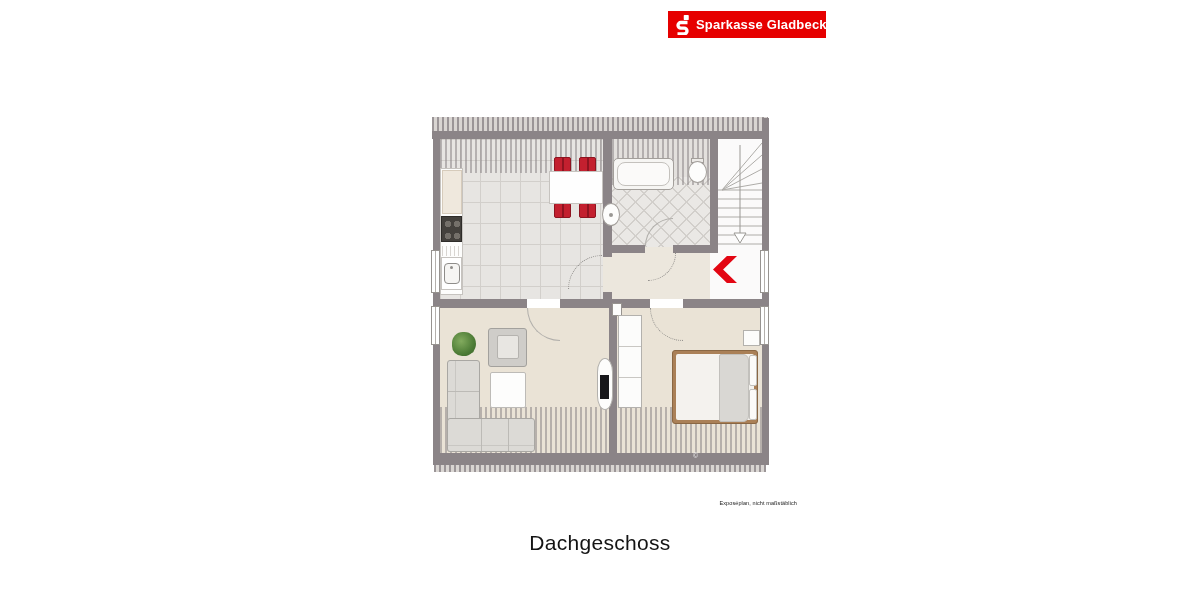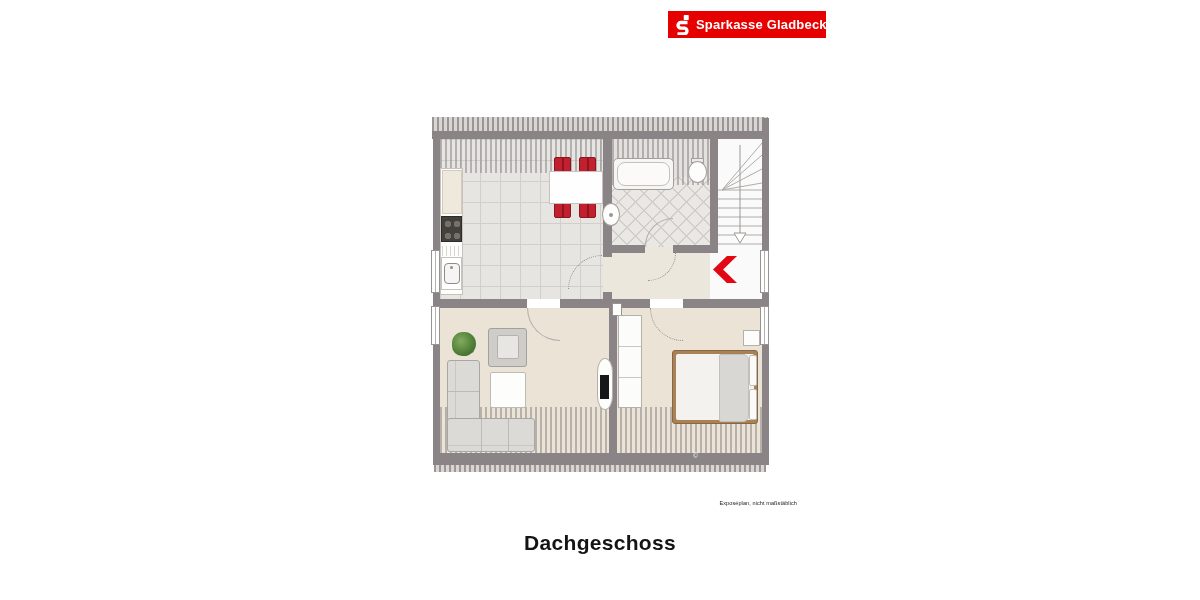--- a/index.html
+++ b/index.html
@@ -90,21 +90,21 @@
   .blanket{background:#d9d7d3;border:1px solid #c2c0bc;border-radius:2px 6px 6px 2px;}
   .pillow{background:#fbfaf8;border:1px solid #c2c0bc;border-radius:2px;}
   .nightstand{background:#fcfcfb;border:1px solid #b3b1ad;}
 
   .watermark{left:263px;top:333px;width:66px;height:10px;z-index:6;display:flex;align-items:center;gap:2px;
     color:rgba(255,255,255,.85);font-size:7px;}
   .watermark .blur{flex:1;height:5px;background:repeating-linear-gradient(90deg,rgba(255,255,255,.8) 0 2px,rgba(255,255,255,.25) 2px 4px);border-radius:1px;}
 
   
   .disclaimer{position:absolute;left:430px;top:500px;width:367px;text-align:right;font-size:5.5px;color:#222;letter-spacing:.1px;}
-  .floor-title{position:absolute;left:0;right:0;top:531px;margin:0;text-align:center;font-size:21px;font-weight:700;color:#141414;letter-spacing:.3px;}
+  .floor-title{position:absolute;left:0;right:0;top:531px;margin:0;text-align:center;font-size:21px;font-weight:400;color:#141414;letter-spacing:.3px;}
 </style>
 </head>
 <body>
 
 <div class="page">
 
   <div class="brand-bar">
     <svg class="s-icon" width="15" height="20" viewBox="0 0 18 24">
       <rect x="10.5" y="0" width="6" height="6" rx="1" fill="#ffffff"></rect>
       <path d="M15 9 H7 a3.4 3.4 0 0 0 0 6.8 h4 a3.4 3.4 0 0 1 0 6.8 H3" stroke="#ffffff" stroke-width="4" fill="none"></path>

